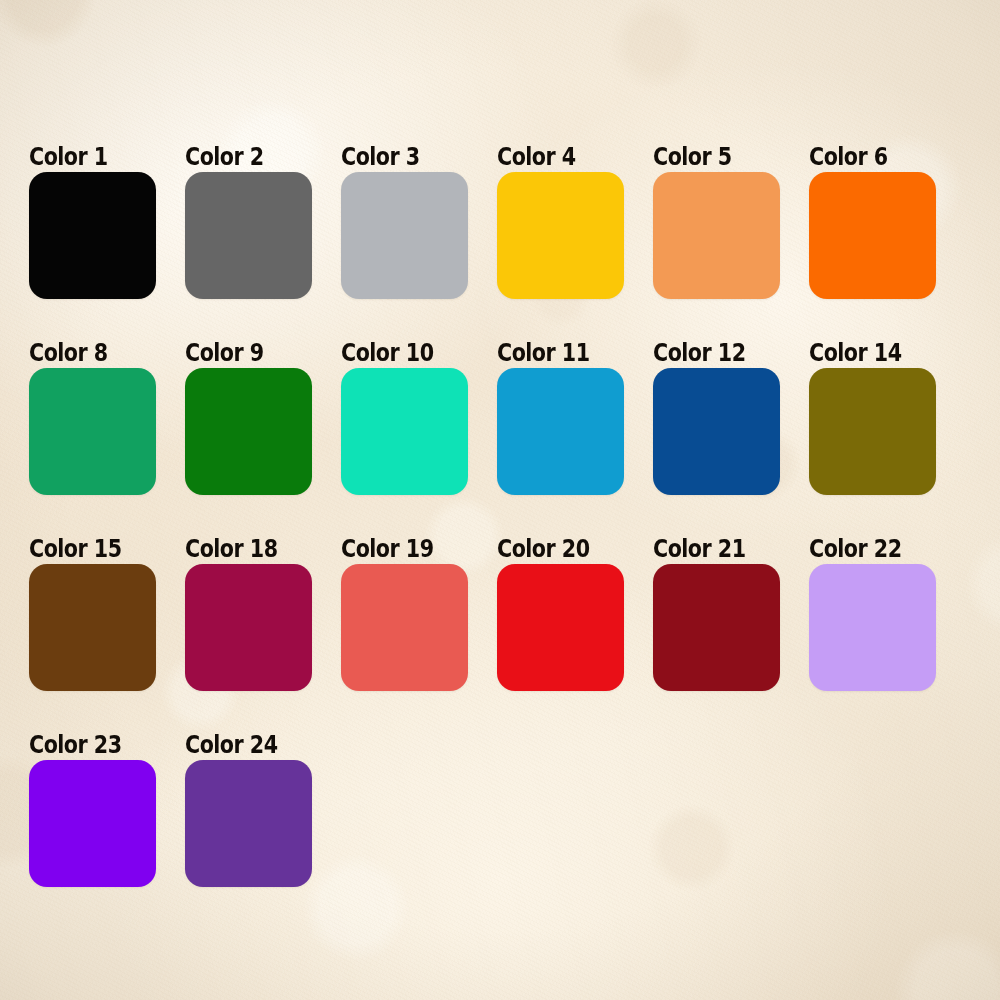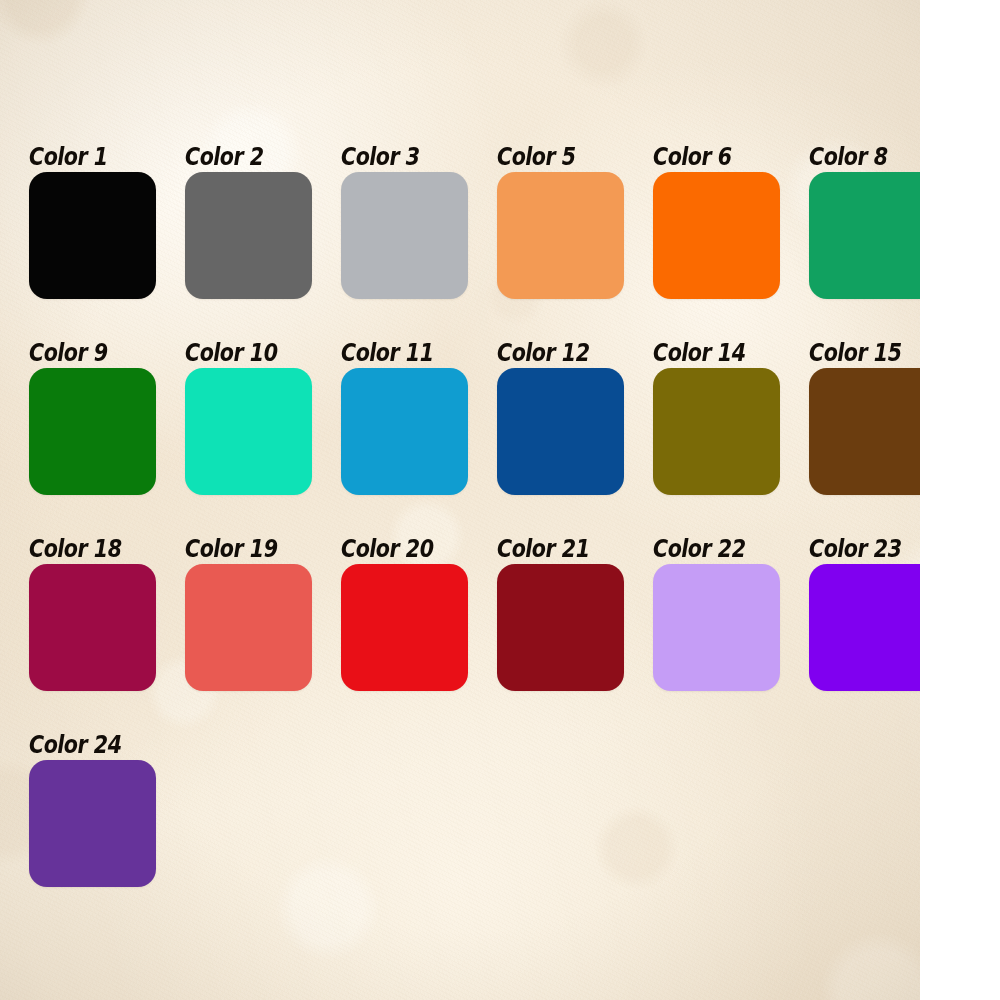--- a/index.html
+++ b/index.html
@@ -8,25 +8,24 @@
   }
   body {
     width: 1000px;
     height: 1000px;
     overflow: hidden;
     font-family: "DejaVu Sans", sans-serif;
   }
 
   #palette-page {
     position: relative;
-    width: 920px;
+    width: 1000px;
     height: 1000px;
     background-color: #5eead4;
     overflow: hidden;
-    font-style: italic;
   }
 
   
   .paper-base {
     position: absolute;
     inset: 0;
     background:
       radial-gradient(ellipse 55% 45% at 22% 18%, rgba(255,252,246,0.95) 0%, rgba(255,252,246,0) 62%),
       radial-gradient(ellipse 50% 40% at 78% 30%, rgba(255,250,241,0.85) 0%, rgba(255,250,241,0) 60%),
       radial-gradient(ellipse 60% 50% at 50% 88%, rgba(253,246,233,0.9) 0%, rgba(253,246,233,0) 65%),
@@ -128,20 +127,24 @@
       </div>
       <div class="swatch-cell">
         <span class="swatch-label">Color 2</span>
         <span class="swatch-chip" style="background-color: rgb(102, 102, 102);"></span>
       </div>
       <div class="swatch-cell">
         <span class="swatch-label">Color 3</span>
         <span class="swatch-chip" style="background-color: rgb(178, 181, 186);"></span>
       </div>
       <div class="swatch-cell">
+        <span class="swatch-label">Color 4</span>
+        <span class="swatch-chip" style="background-color: rgb(251, 199, 7);"></span>
+      </div>
+      <div class="swatch-cell">
         <span class="swatch-label">Color 5</span>
         <span class="swatch-chip" style="background-color: rgb(243, 154, 84);"></span>
       </div>
       <div class="swatch-cell">
         <span class="swatch-label">Color 6</span>
         <span class="swatch-chip" style="background-color: rgb(251, 106, 0);"></span>
       </div>
       <div class="swatch-cell">
         <span class="swatch-label">Color 8</span>
         <span class="swatch-chip" style="background-color: rgb(17, 161, 96);"></span>

